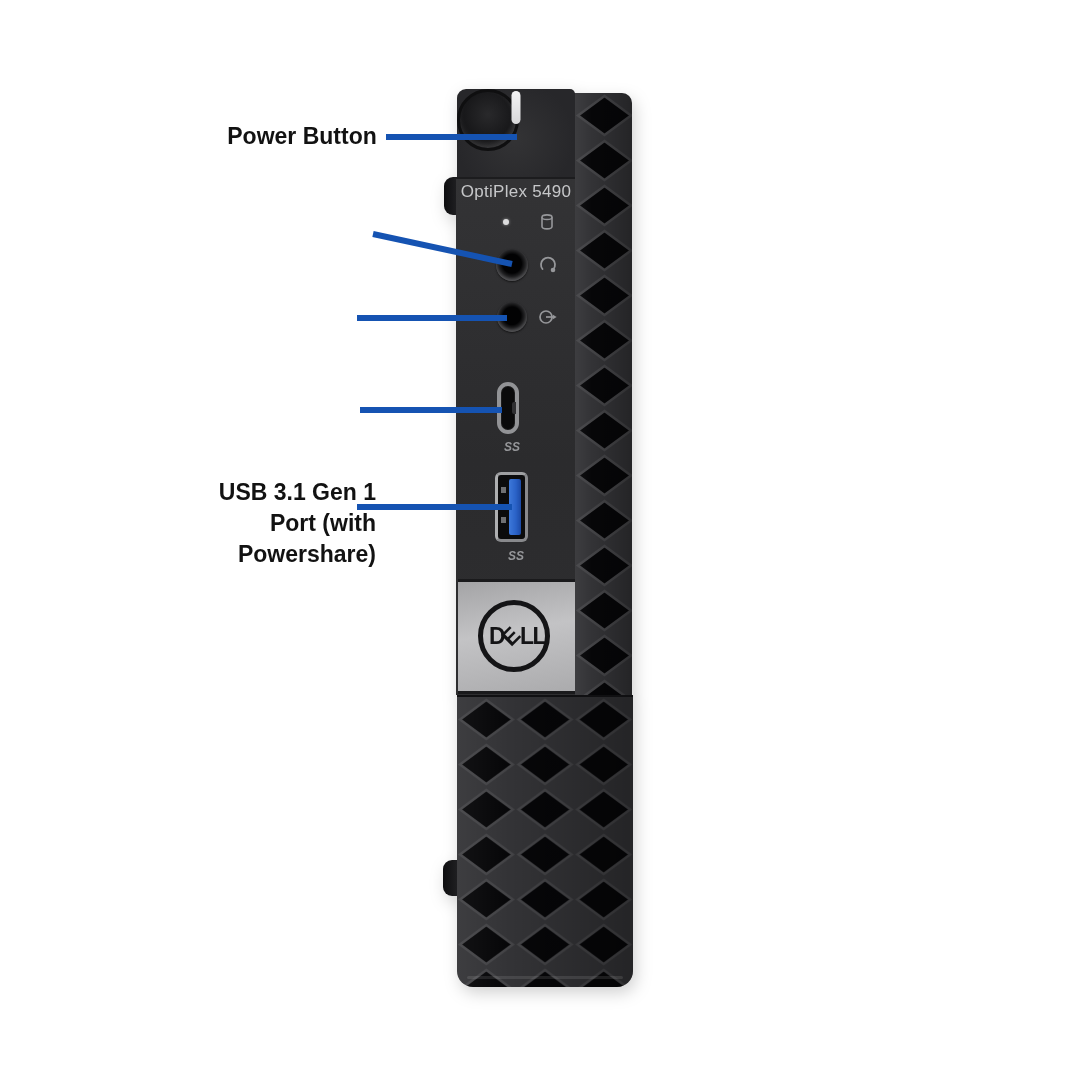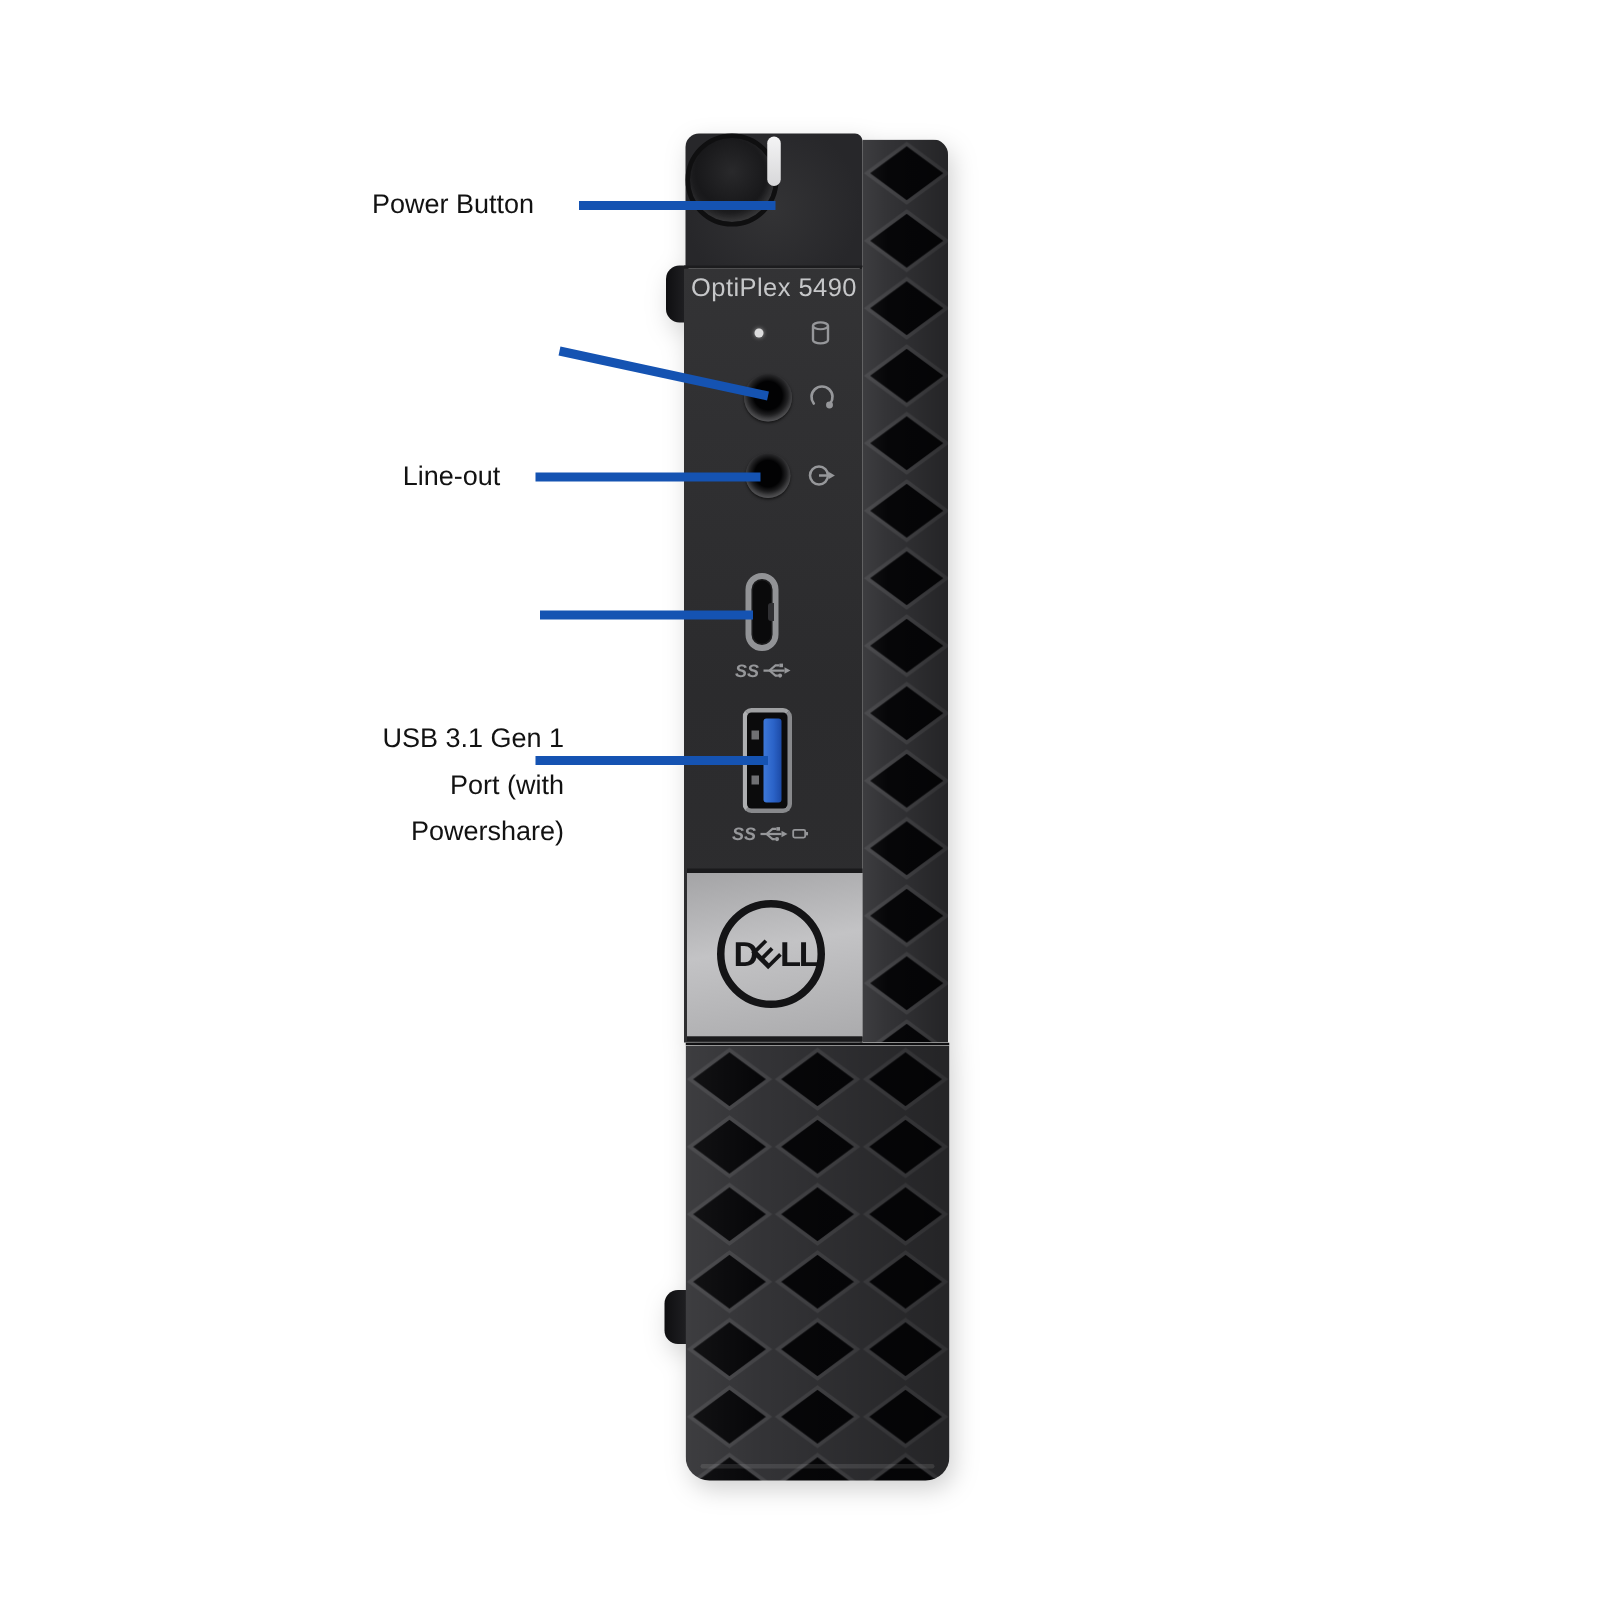--- a/index.html
+++ b/index.html
@@ -11,21 +11,21 @@
   *{margin:0;padding:0;box-sizing:border-box;}
   html,body{width:1080px;height:1080px;}
   .stage{
     position:relative;width:1080px;height:1080px;overflow:hidden;
     background:var(--background);
     font-family:"Liberation Sans", sans-serif;
   }
   
   .callout{
     position:absolute;width:240px;text-align:center;
-    font-size:18px;line-height:31px;font-weight:normal;color:var(--label-text);
+    font-size:23px;line-height:31px;font-weight:bold;color:var(--label-text);
     white-space:pre-line;z-index:10;
   }
   .co-1{left:182px;top:121px;}
   .co-2{left:168px;top:204px;}
   .co-3{left:181px;top:302px;}
   .co-4{left:136px;top:379px;}
   .co-5{left:136px;top:477px;text-align:right;}
   
   .leaders{position:absolute;left:0;top:0;width:1080px;height:1080px;z-index:9;pointer-events:none;}
   .leader{stroke:var(--leader-line);stroke-width:6;stroke-linecap:butt;}
@@ -78,21 +78,21 @@
         box-shadow:inset 0 0 0 1px rgba(255,255,255,0.07);}
   .usbc-notch{position:absolute;right:-1px;top:50%;transform:translateY(-50%);width:4px;height:12px;background:#303033;border-radius:2px 0 0 2px;}
   
   .usba{left:55px;top:387px;width:33px;height:70px;border-radius:6px;background:#0b0b0c;
         border:3px solid #88898c;border-left-color:#aeafb1;border-top-color:#9fa0a2;}
   .usba-tongue{position:absolute;right:4px;top:4px;bottom:4px;width:12px;border-radius:2px;
         background:linear-gradient(90deg,#3d78d9,var(--usb-tongue-blue) 55%,#1c4aa6);}
   .usba-pin{position:absolute;left:3px;width:5px;height:6px;background:#6f7073;}
   .usba-pin.p1{top:12px;} .usba-pin.p2{top:42px;}
   
-  .port-logo{display:flex;align-items:center;gap:2px;color:var(--port-label-gray);}
+  .port-logo{display:flex;align-items:center;gap:2px;color:var(--port-label-gray);flex-direction:column;}
   .logo-usbc{left:50px;top:355px;width:44px;height:14px;}
   .logo-usba{left:48px;top:464px;width:56px;height:14px;}
   .ss-text{font-size:12px;font-weight:bold;font-style:italic;letter-spacing:0;}
   
   .plate{left:18px;top:494px;width:117px;height:115px;
     background:linear-gradient(170deg,#a4a4a6,#c3c3c5 45%,#ababad);
     border-top:3px solid #1a1a1c;border-bottom:3px solid #1a1a1c;}
   .dell-logo{position:absolute;left:17px;top:15px;}
   .dell-letter{font-family:"Liberation Sans",sans-serif;font-weight:bold;font-size:23px;fill:#141416;}
 </style>
@@ -103,21 +103,20 @@
 
   <svg class="leaders" width="1080" height="1080" viewBox="0 0 1080 1080">
     <line class="leader" x1="386" y1="137" x2="517" y2="137"></line>
     <line class="leader" x1="373" y1="234" x2="512" y2="264"></line>
     <line class="leader" x1="357" y1="318" x2="507" y2="318"></line>
     <line class="leader" x1="360" y1="410" x2="502" y2="410"></line>
     <line class="leader" x1="357" y1="507" x2="512" y2="507"></line>
   </svg>
 
   <div class="callout co-1">Power Button</div>
-  <div class="callout co-3">Line-out</div>
   <div class="callout co-5">USB 3.1 Gen 1
 Port (with
 Powershare)</div>
 
   <div class="device">
 
     <div class="bump bump-top"></div>
     <div class="bump bump-bottom"></div>
 
     <div class="mesh-col">

